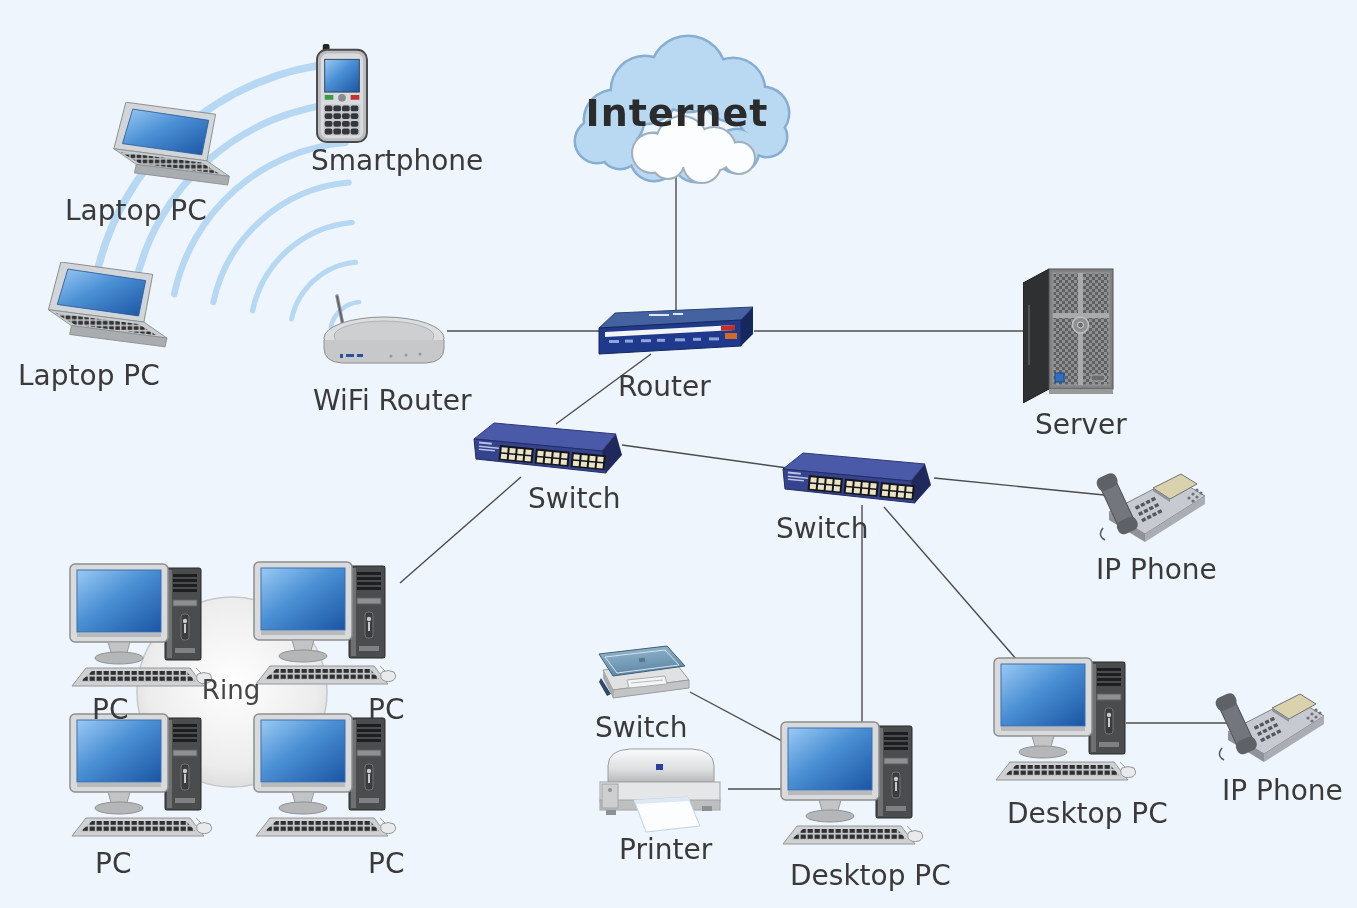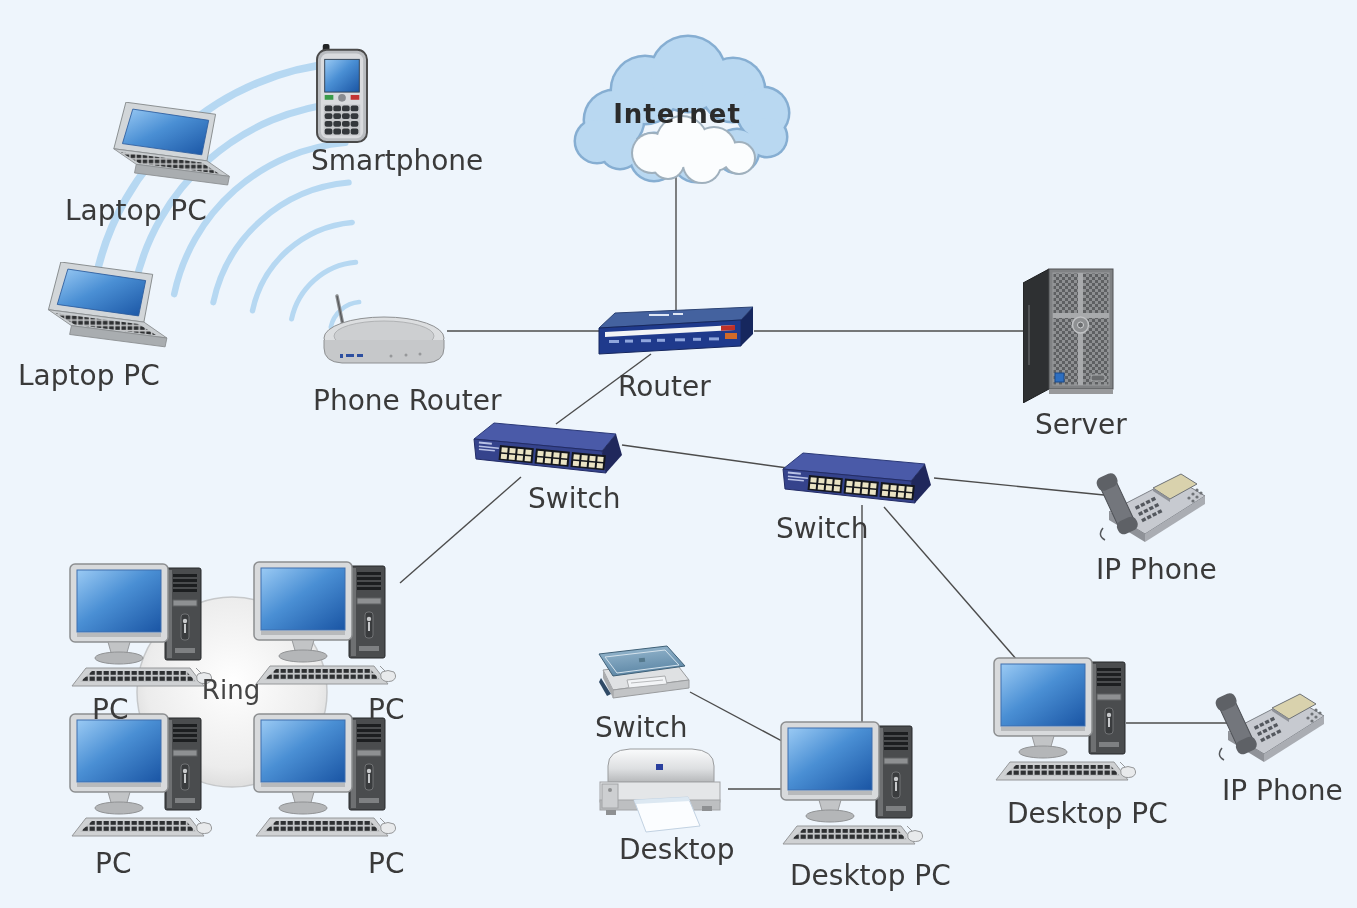--- a/index.html
+++ b/index.html
@@ -1,20 +1,20 @@
 <!DOCTYPE html>
 <html style="--bg-color: #eef5fc; --label-color: #3a3a3a;"><head>
 <meta charset="utf-8">
 <style>
   html,body{margin:0;padding:0;}
   body{background:var(--bg-color,#eef5fc);font-family:"DejaVu Sans",sans-serif;}
   .canvas{position:relative;width:1357px;height:908px;background:var(--bg-color,#eef5fc);overflow:hidden;}
   .canvas > svg{position:absolute;left:0;top:0;}
   .lbl{position:absolute;font-size:28px;color:var(--label-color,#3a3a3a);white-space:nowrap;line-height:1.1;}
-  .lbl-internet{font-size:26px;font-weight:bold;color:#2b2b2b;letter-spacing:1px;transform:translate(-50%,-50%);}
+  .lbl-internet{font-size:38px;font-weight:bold;color:#2b2b2b;letter-spacing:1px;transform:translate(-50%,-50%);}
   .lbl-ring{font-size:26px;color:#444;transform:translate(-50%,-50%);}
   .conn{stroke:#4c4c4c;stroke-width:1.4;fill:none;}
   .warc{stroke:#b6d8f2;fill:none;stroke-linecap:round;}
 </style>
 </head>
 <body>
 
 <div class="canvas">
 <svg width="1357" height="908" viewBox="0 0 1357 908">
   <defs>
@@ -340,29 +340,29 @@
   <use href="#sym-scanner" x="597" y="628" width="94" height="76"></use>
   <use href="#sym-printer" x="594" y="742" width="134" height="92"></use>
   <use href="#sym-pc" x="779" y="720" width="150" height="138"></use>
   <use href="#sym-pc" x="992" y="656" width="150" height="138"></use>
 </svg>
 
   <div class="lbl lbl-internet" style="left:677px;top:114px">Internet</div>
   <div class="lbl" style="left:311px;top:146px">Smartphone</div>
   <div class="lbl" style="left:65px;top:196px">Laptop PC</div>
   <div class="lbl" style="left:18px;top:361px">Laptop PC</div>
-  <div class="lbl" style="left:313px;top:386px">Phone Router</div>
+  <div class="lbl" style="left:313px;top:386px">WiFi Router</div>
   <div class="lbl" style="left:618px;top:372px">Router</div>
   <div class="lbl" style="left:1035px;top:410px">Server</div>
   <div class="lbl" style="left:528px;top:484px">Switch</div>
   <div class="lbl" style="left:776px;top:514px">Switch</div>
   <div class="lbl" style="left:1096px;top:555px">IP Phone</div>
   <div class="lbl lbl-ring" style="left:231px;top:690px">Ring</div>
   <div class="lbl" style="left:92px;top:695px">PC</div>
   <div class="lbl" style="left:368px;top:695px">PC</div>
   <div class="lbl" style="left:95px;top:849px">PC</div>
   <div class="lbl" style="left:368px;top:849px">PC</div>
   <div class="lbl" style="left:595px;top:713px">Switch</div>
-  <div class="lbl" style="left:619px;top:835px">Desktop</div>
+  <div class="lbl" style="left:619px;top:835px">Printer</div>
   <div class="lbl" style="left:790px;top:861px">Desktop PC</div>
   <div class="lbl" style="left:1007px;top:799px">Desktop PC</div>
   <div class="lbl" style="left:1222px;top:776px">IP Phone</div>
 </div>
 
 </body></html>

